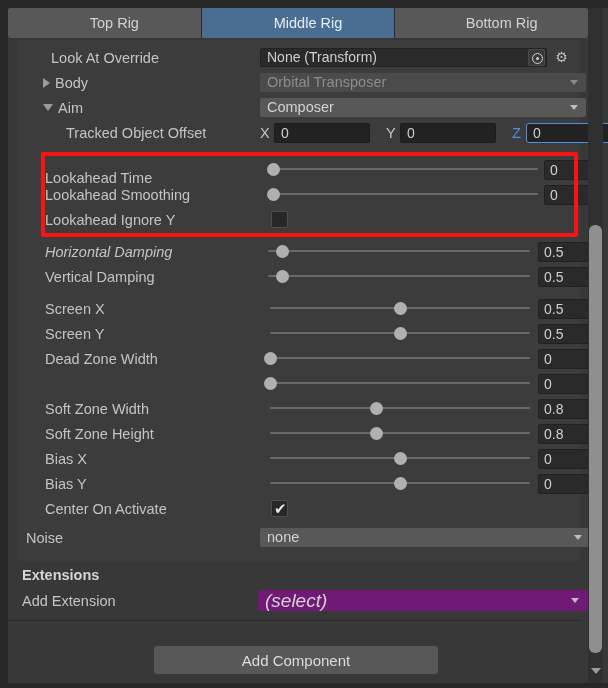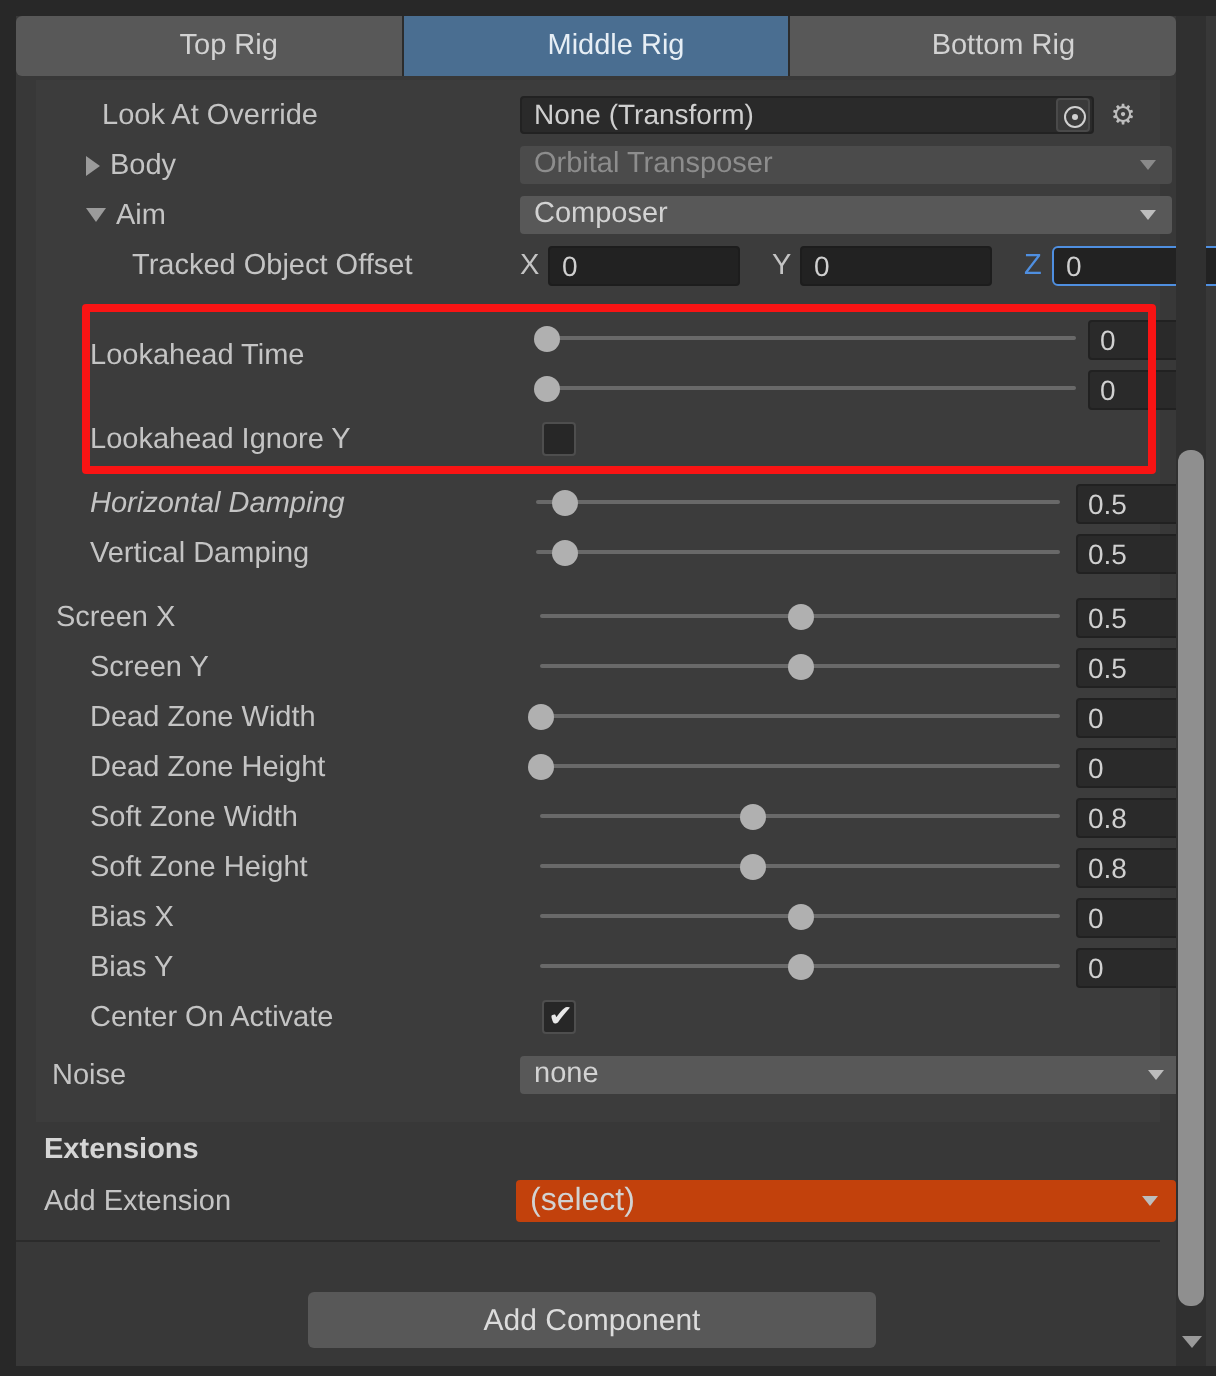--- a/index.html
+++ b/index.html
@@ -228,24 +228,24 @@
     width: 284px; height: 28px;
     background: #585858;
     border-radius: 3px;
     color: #dcdcdc; font-size: 15px;
     display: flex; align-items: center; justify-content: center;
     cursor: pointer; user-select: none;
   }
   .extdrop {
     position: absolute; left: 250px; top: 29px;
     width: 330px; height: 21px;
-    background: #c2410c; border-radius: 2px;
-    color: #d2d2d2; font-size: 16px;
+    background: #701a75; border-radius: 2px;
+    color: #d2d2d2; font-size: 19px;
     padding-left: 7px; line-height: 21px;
-    cursor: pointer; user-select: none;
+    cursor: pointer; user-select: none; font-style: italic;
   }
   .extdrop .caret {
     position: absolute; right: 9px; top: 8px;
     width: 0; height: 0;
     border-top: 5px solid #bdbdbd;
     border-left: 4.5px solid transparent;
     border-right: 4.5px solid transparent;
   }
 
   
@@ -355,20 +355,21 @@
             <div class="strack"></div>
             <div class="sthumb" id="th-la0" style="left: 0%;"></div>
           </div>
           <div class="numbox" style="left:284px; width:54px;">
             <span>0</span>
           </div>
         </div>
       </div>
 
       <div class="row">
+        <span class="lbl" style="margin-left:27px;">Lookahead Smoothing</span>
         <div class="fieldcol">
           <div class="slider" style="left:13px; width:265px;">
             <div class="strack"></div>
             <div class="sthumb" id="th-la1" style="left: 0%;"></div>
           </div>
           <div class="numbox" style="left:284px; width:54px;">
             <span>0</span>
           </div>
         </div>
       </div>
@@ -405,21 +406,21 @@
           <div class="numbox" style="left:278px;">
             <span>0.5</span>
           </div>
         </div>
       </div>
 
       <div style="height:7px;"></div>
 
       <div id="composer-rows">
           <div class="row">
-            <span class="lbl" style="margin-left: 10px;">Screen X</span>
+            <span class="lbl" style="margin-left: 27px;">Screen X</span>
             <div class="fieldcol">
               <div class="slider" style="left: 10px; width: 260px;">
                 <div class="strack"></div>
                 <div class="sthumb" style="left: 50%;"></div>
               </div>
               <div class="numbox" style="left: 278px;"><span>0.5</span></div>
             </div>
           </div>
           <div class="row">
             <span class="lbl" style="margin-left: 27px; text-align: right;">Screen Y</span>
@@ -435,21 +436,20 @@
             <span class="lbl" style="margin-left: 27px;">Dead Zone Width</span>
             <div class="fieldcol">
               <div class="slider" style="left: 10px; width: 260px;">
                 <div class="strack"></div>
                 <div class="sthumb" style="left: 0%;"></div>
               </div>
               <div class="numbox" style="left: 278px;"><span>0</span></div>
             </div>
           </div>
           <div class="row">
-            <span class="lbl" style="margin-left: 27px;">Dead Zone Height</span>
             <div class="fieldcol">
               <div class="slider" style="left: 10px; width: 260px;">
                 <div class="strack"></div>
                 <div class="sthumb" style="left: 0%;"></div>
               </div>
               <div class="numbox" style="left: 278px;"><span>0</span></div>
             </div>
           </div>
           <div class="row">
             <span class="lbl" style="margin-left: 27px;">Soft Zone Width</span>

